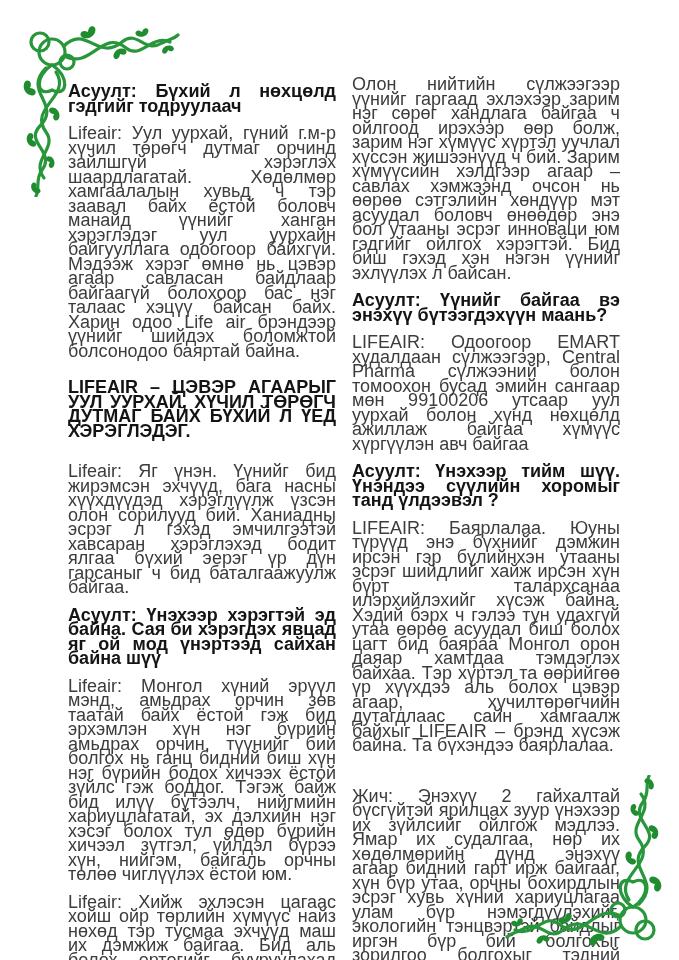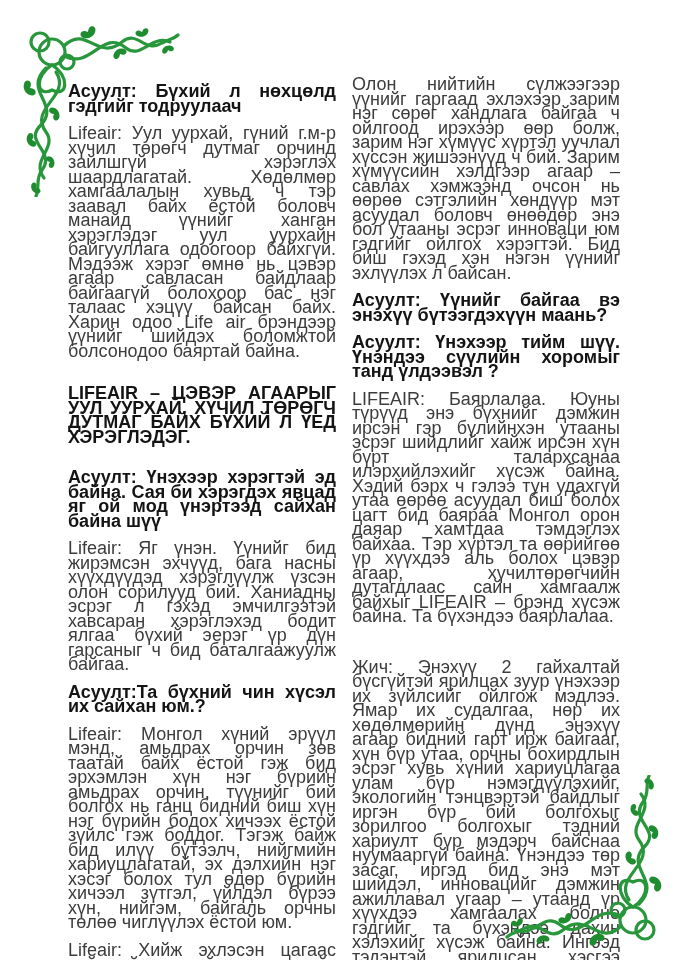--- a/index.html
+++ b/index.html
@@ -13,21 +13,21 @@
   .corner.br { right:4px; bottom:0px; transform:rotate(180deg); }
   .col {
     position:absolute; width:268px;
     font-size:18px; line-height:14.5px;
     text-align:justify; color:#3c3c3c;
   }
   #left-col  { left:68px;  top:84px; }
   #right-col { left:352px; top:77px; }
   .block { margin:0 0 13px 0; }
   .heading { font-weight:bold; color:#141414; }
-  .caps { margin-top:28px; margin-bottom:26px; }
+  .caps { margin-top:22px; margin-bottom:26px; }
   .gap-top { margin-top:36px; }
   .photo-wrap { width:152px; height:130px; margin:16px 0 0 64px; }
   .photo-wrap svg { display:block; }
   svg { display:block; }
   .defs-only { position:absolute; width:0; height:0; overflow:hidden; }
 </style>
 </head>
 <body>
 
 <svg class="defs-only" aria-hidden="true">
@@ -59,30 +59,30 @@
       <use href="#leaf" transform="translate(22,128) rotate(70) scale(0.7)"></use>
       <use href="#leaf" transform="translate(40,150) rotate(-110) scale(0.6)"></use>
       <use href="#leaf" transform="translate(26,176) rotate(55) scale(0.6)"></use>
     </g>
   </svg>
 
   <div class="col" id="left-col">
     <div class="block heading">Асуулт: Бүхий л нөхцөлд гэдгийг тодруулаач</div>
     <div class="block">Lifeair: Уул уурхай, гүний г.м-р хүчил төрөгч дутмаг орчинд зайлшгүй хэрэглэх шаардлагатай. Хөдөлмөр хамгаалалын хувьд ч тэр заавал байх ёстой боловч манайд үүнийг ханган хэрэглэдэг уул уурхайн байгууллага одоогоор байхгүй. Мэдээж хэрэг өмнө нь цэвэр агаар савласан байдлаар байгаагүй болохоор бас нэг талаас хэцүү байсан байх. Харин одоо Life air брэндээр үүнийг шийдэх боломжтой болсонодоо баяртай байна.</div>
     <div class="block heading caps">LIFEAIR – ЦЭВЭР АГААРЫГ УУЛ УУРХАЙ, ХҮЧИЛ ТӨРӨГЧ ДУТМАГ БАЙХ БҮХИЙ Л ҮЕД ХЭРЭГЛЭДЭГ.</div>
+    <div class="block">Lifeair: Яг үнэн. Үүнийг бид жирэмсэн эхчүүд, бага насны хүүхдүүдэд хэрэглүүлж үзсэн олон сорилууд бий. Ханиадны эсрэг л гэхэд эмчилгээтэй хавсаран хэрэглэхэд бодит ялгаа бүхий эерэг үр дүн гарсаныг ч бид баталгаажуулж байгаа.</div>
     <div class="block heading">Асуулт: Үнэхээр хэрэгтэй эд байна. Сая би хэрэгдэх явцад яг ой мод үнэртээд сайхан байна шүү</div>
-    <div class="block">Lifeair: Яг үнэн. Үүнийг бид жирэмсэн эхчүүд, бага насны хүүхдүүдэд хэрэглүүлж үзсэн олон сорилууд бий. Ханиадны эсрэг л гэхэд эмчилгээтэй хавсаран хэрэглэхэд бодит ялгаа бүхий эерэг үр дүн гарсаныг ч бид баталгаажуулж байгаа.</div>
-    <div class="block heading">Асуулт:Та бүхний чин хүсэл их сайхан юм.?</div>
     <div class="block">Lifeair: Монгол хүний эрүүл мэнд, амьдрах орчин зөв таатай байх ёстой гэж бид эрхэмлэн хүн нэг бүрийн амьдрах орчин, түүнийг бий болгох нь ганц бидний биш хүн нэг бүрийн бодох хичээх ёстой зүйлс гэж боддог. Тэгэж байж бид илүү бүтээлч, нийгмийн хариуцлагатай, эх дэлхийн нэг хэсэг болох тул өдөр бүрийн хичээл зүтгэл, үйлдэл бүрээ хүн, нийгэм, байгаль орчны төлөө чиглүүлэх ёстой юм.</div>
     <div class="block">Lifeair: Хийж эхлэсэн цагаас хойш ойр төрлийн хүмүүс найз нөхөд тэр тусмаа эхчүүд маш их дэмжиж байгаа. Бид аль болох өртөгийг бууруулахад чиглэж байгаа үнэндээ гааль, татвар, хүний хүчин зүйлс гээд олон зүйл байгаа болохоор зарим нэг зүйлс бэрхшээл болж байгаа нь нууц бишээ...</div>
   </div>
 
   <div class="col" id="right-col">
     <div class="block">Олон нийтийн сүлжээгээр үүнийг гаргаад эхлэхээр зарим нэг сөрөг хандлага байгаа ч ойлгоод ирэхээр өөр болж, зарим нэг хүмүүс хүртэл уучлал хүссэн жишээнүүд ч бий. Зарим хүмүүсийн хэлдгээр агаар – савлах хэмжээнд очсон нь өөрөө сэтгэлийн хөндүүр мэт асуудал боловч өнөөдөр энэ бол утааны эсрэг инноваци юм гэдгийг ойлгох хэрэгтэй. Бид биш гэхэд хэн нэгэн үүнийг эхлүүлэх л байсан.</div>
     <div class="block heading">Асуулт: Үүнийг байгаа вэ энэхүү бүтээгдэхүүн маань?</div>
+    <div class="block">LIFEAIR: Одоогоор EMART худалдаан сүлжээгээр, Central Pharma сүлжээний болон томоохон бусад эмийн сангаар мөн 99100206 утсаар уул уурхай болон хүнд нөхцөлд ажиллаж байгаа хүмүүс хүргүүлэн авч байгаа</div>
     <div class="block heading">Асуулт: Үнэхээр тийм шүү. Үнэндээ сүүлийн хоромыг танд үлдээвэл ?</div>
     <div class="block">LIFEAIR: Баярлалаа. Юуны түрүүд энэ бүхнийг дэмжин ирсэн гэр бүлийнхэн утааны эсрэг шийдлийг хайж ирсэн хүн бүрт талархсанаа илэрхийлэхийг хүсэж байна. Хэдий бэрх ч гэлээ тун удахгүй утаа өөрөө асуудал биш болох цагт бид баяраа Монгол орон даяар хамтдаа тэмдэглэх байхаа. Тэр хүртэл та өөрийгөө үр хүүхдээ аль болох цэвэр агаар, хүчилтөрөгчийн дутагдлаас сайн хамгаалж байхыг LIFEAIR – брэнд хүсэж байна. Та бүхэндээ баярлалаа.</div>
     <div class="block gap-top">Жич: Энэхүү 2 гайхалтай бүсгүйтэй ярилцах зуур үнэхээр их зүйлсийг ойлгож мэдлээ. Ямар их судалгаа, нөр их хөдөлмөрийн дүнд энэхүү агаар бидний гарт ирж байгааг, хүн бүр утаа, орчны бохирдлын эсрэг хувь хүний хариуцлагаа улам бүр нэмэгдүүлэхийг, экологийн тэнцвэртэй байдлыг иргэн бүр бий болгохыг зорилгоо болгохыг тэдний хариулт бүр мэдэрч байснаа нуумааргүй байна. Үнэндээ төр засаг, иргэд бид энэ мэт шийдэл, инновацийг дэмжин ажиллавал угаар – утаанд үр хүүхдээ хамгаалах болно гэдгийг та бүхэндээ дахин хэлэхийг хүсэж байна. Ингээд тэдэнтэй ярилцсан хэсгээ түүвэрлэн хүргэсэхийн хажуугаар FB:Life air brand пейж хуудас болон www.lifeair.mn сайт мөн 99100206 утсаар тэдэнтэй холбогдож тэднийг дэмжин ажиллахыг уриалан ярилцлагаа өндөрлөж байна.</div>
 
     <div class="photo-wrap">
       <svg width="152" height="130" viewBox="0 0 152 130">
         <defs>
           <linearGradient id="skyG" x1="0" y1="0" x2="0" y2="1">
             <stop offset="0" stop-color="#0b50c4"></stop>
             <stop offset="0.7" stop-color="#3f8de0"></stop>

